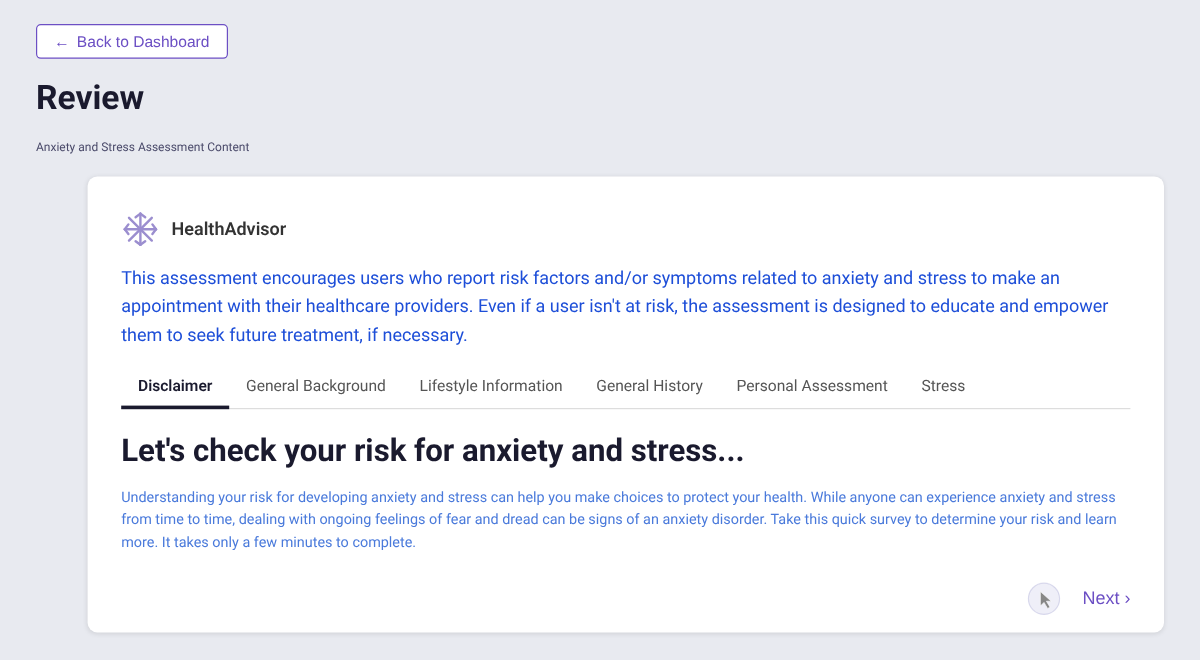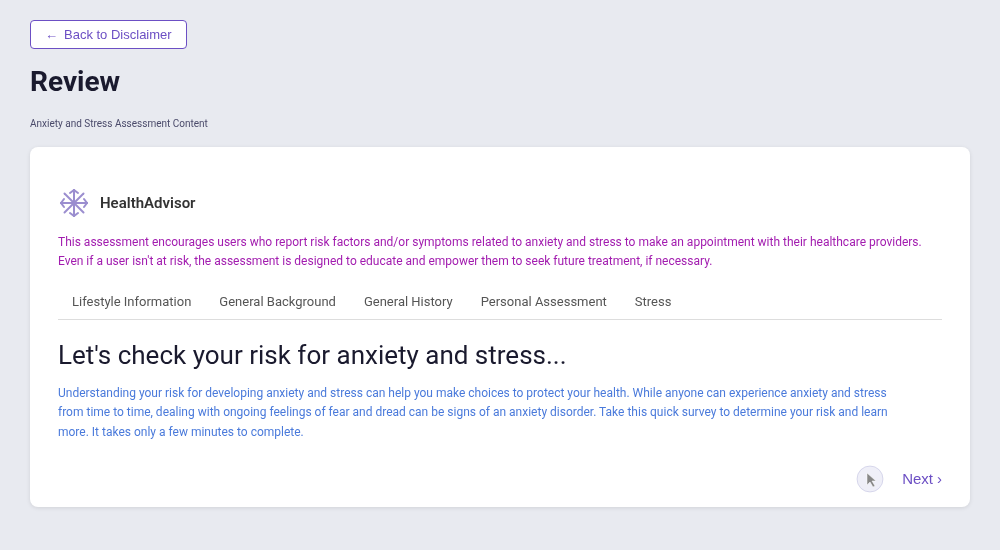--- a/index.html
+++ b/index.html
@@ -31,37 +31,38 @@
       margin-bottom: 20px;
     }
     .page-subtitle {
       font-size: 10px;
       color: #4a4a6a;
       margin-bottom: 18px;
     }
     .card {
       background: white;
       border-radius: 8px;
-      padding: 40px 28px 20px;
+      padding: 28px 28px 20px;
       box-shadow: 0 1px 4px rgba(0,0,0,0.1);
+      margin-left: 43px;
     }
     .brand-row {
       display: flex;
       align-items: center;
       gap: 10px;
       margin-bottom: 14px;
     }
     .brand-name {
       font-size: 15px;
       font-weight: 600;
       color: #333;
     }
     .description {
-      font-size: 12px;
-      color: #a21caf;
+      font-size: 15px;
+      color: #1d4ed8;
       line-height: 1.55;
       margin-bottom: 16px;
       max-width: 900px;
     }
     .tabs {
       display: flex;
       gap: 0;
       border-bottom: 1px solid #ddd;
       margin-bottom: 20px;
     }
@@ -74,21 +75,21 @@
       white-space: nowrap;
       margin-bottom: -1px;
     }
     .tab.active {
       color: #1a1a2e;
       font-weight: 600;
       border-bottom: 3px solid #1a1a2e;
     }
     .content-heading {
       font-size: 26px;
-      font-weight: 400;
+      font-weight: 700;
       color: #1a1a2e;
       margin-bottom: 14px;
     }
     .content-body {
       font-size: 12px;
       color: #4a7adb;
       line-height: 1.6;
       max-width: 840px;
     }
     .footer-row {
@@ -125,21 +126,21 @@
       height: 32px;
     }
   </style>
 </head>
 <body>
 
 
 
 <button class="back-btn">
   <span>←</span>
-  <span>Back to Disclaimer</span>
+  <span>Back to Dashboard</span>
 </button>
 
 <h1 class="page-title">Review</h1>
 <p class="page-subtitle">Anxiety and Stress Assessment Content</p>
 
 <div class="card">
   <div class="brand-row">
     <svg class="snowflake" viewBox="0 0 32 32" xmlns="http://www.w3.org/2000/svg">
       <g stroke="#9b8ecf" stroke-width="2" fill="none" stroke-linecap="round">
         <line x1="16" y1="3" x2="16" y2="29"></line>
@@ -156,22 +157,23 @@
         <line x1="26" y1="12" x2="29" y2="16"></line>
           <line x1="26" y1="20" x2="29" y2="16"></line>
       </g>
     </svg>
     <span class="brand-name">HealthAdvisor</span>
   </div>
 
   <p class="description">This assessment encourages users who report risk factors and/or symptoms related to anxiety and stress to make an appointment with their healthcare providers. Even if a user isn't at risk, the assessment is designed to educate and empower them to seek future treatment, if necessary.</p>
 
   <div class="tabs">
+    <div class="tab active">Disclaimer</div>
+    <div class="tab">General Background</div>
     <div class="tab">Lifestyle Information</div>
-    <div class="tab">General Background</div>
     <div class="tab">General History</div>
     <div class="tab">Personal Assessment</div>
     <div class="tab">Stress</div>
   </div>
 
   <h2 class="content-heading">Let's check your risk for anxiety and stress...</h2>
 
   <p class="content-body">
     <span>Understanding your risk for developing anxiety and stress can help you make choices to protect your health. While anyone can experience anxiety and stress from time to time, dealing with ongoing feelings of fear and dread can be signs of an anxiety disorder. Take this quick survey to determine your risk and learn more. It takes only a few minutes to complete.</span>
   </p>

